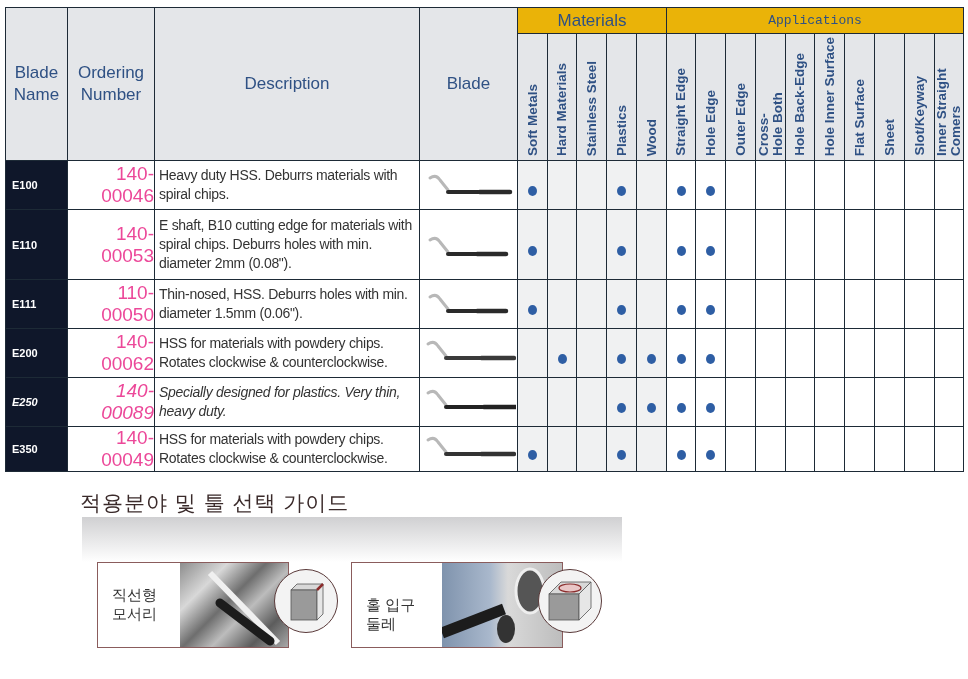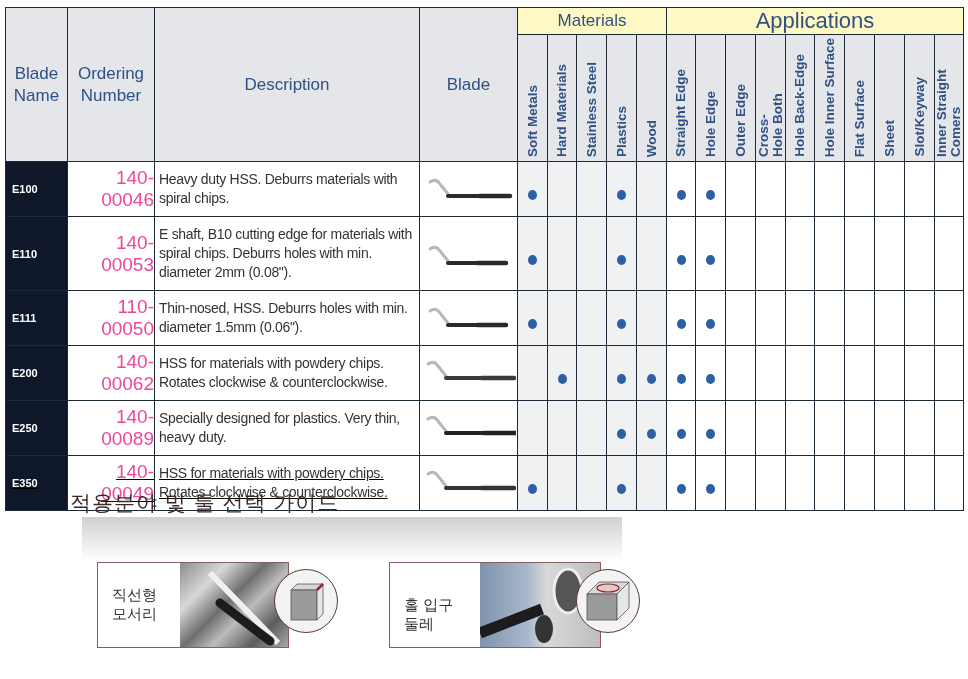--- a/index.html
+++ b/index.html
@@ -1,30 +1,30 @@
 <!DOCTYPE html>
 <html><head>
 <meta charset="utf-8">
 <style>
   html,body{margin:0;padding:0;background:#ffffff;}
   body{width:968px;height:679px;position:relative;overflow:hidden;font-family:"Liberation Sans","DejaVu Sans",sans-serif;}
   table.spec{position:absolute;left:5px;top:7px;border-collapse:collapse;table-layout:fixed;}
   table.spec td, table.spec th{border:1.5px solid #1d2a36;padding:0;box-sizing:border-box;}
   .hdr{background:#e4e6e9;color:#2f5184;font-weight:normal;font-size:17px;line-height:22px;text-align:center;vertical-align:middle;}
-  .grp{background:#fef9c3;color:#2f5184;font-weight:normal;font-size:17px;height:26px;text-align:center;vertical-align:middle;}
+  .grp{background:#eab308;color:#2f5184;font-weight:normal;font-size:17px;height:26px;text-align:center;vertical-align:middle;}
   .vhdr{background:#e4e6e9;height:127px;vertical-align:bottom;position:relative;}
   .vtxt{writing-mode:vertical-rl;transform:rotate(180deg);color:#2f5184;font-size:13.5px;line-height:14px;white-space:nowrap;display:block;margin:0 auto 4px auto;text-align:left;}
   .bname{background:#0f172a;color:#ffffff;font-weight:bold;font-size:11px;text-align:left;padding-left:6px !important;vertical-align:middle;}
   .ordno{color:#ec4899;font-size:19px;text-align:right;vertical-align:middle;}
-  .desc{color:#333;font-size:14px;line-height:19px;padding:8px 4px !important;vertical-align:middle;letter-spacing:-0.3px;}
+  .desc{color:#333;font-size:14px;line-height:19px;padding:2px 4px !important;vertical-align:middle;letter-spacing:-0.3px;}
   .bladecell{vertical-align:middle;text-align:center;}
   .mat{background:#f0f1f2;text-align:center;vertical-align:middle;}
   .app{background:#ffffff;text-align:center;vertical-align:middle;}
   .dot{display:inline-block;width:9px;height:10px;border-radius:50%;background:#2e5ea4;margin-top:16px;}
-  .guide-title{position:absolute;left:70px;top:489px;font-size:21px;color:#3a2a2a;letter-spacing:1px;}
+  .guide-title{position:absolute;left:80px;top:489px;font-size:21px;color:#3a2a2a;letter-spacing:1px;}
   .guide-band{position:absolute;left:82px;top:517px;width:540px;height:45px;background:linear-gradient(#d0d0d2,#ffffff);}
   .card{position:absolute;border:1px solid #8a5c5c;background:#fff;}
   .card-label{position:absolute;left:14px;color:#333;font-size:15px;line-height:19px;}
   .card-photo{position:absolute;top:0;bottom:0;}
   .lens{position:absolute;border-radius:50%;border:1.5px solid #5a3a3a;background:#f3f3f3;overflow:hidden;}
 </style>
 </head>
 <body>
 
 <table class="spec">
@@ -49,21 +49,21 @@
       <col style="width:30px">
       <col style="width:29px">
   </colgroup>
   <thead>
     <tr>
       <th class="hdr" rowspan="2" style="padding:4px 2px;">Blade Name</th>
       <th class="hdr" rowspan="2">Ordering Number</th>
       <th class="hdr" rowspan="2">Description</th>
       <th class="hdr" rowspan="2">Blade</th>
       <th class="grp" colspan="5">Materials</th>
-      <th class="grp" colspan="10" style="font-size:22px;">Applications</th>
+      <th class="grp" colspan="10" style="font-size:13px;font-family:Liberation Mono, monospace;">Applications</th>
     </tr>
     <tr id="subhdr">
         <th class="vhdr">
           <span class="vtxt">Soft Metals</span>
         </th>
         <th class="vhdr">
           <span class="vtxt">Hard Materials</span>
         </th>
         <th class="vhdr">
           <span class="vtxt">Stainless Steel</span>
@@ -200,21 +200,21 @@
         <td class="app"><span class="dot"></span></td>
         <td class="app"></td>
         <td class="app"></td>
         <td class="app"></td>
         <td class="app"></td>
         <td class="app"></td>
         <td class="app"></td>
         <td class="app"></td>
         <td class="app"></td>
       </tr>
-      <tr style="height: 49px;">
+      <tr style="height: 49px; font-style: italic;">
         <td class="bname">E250</td>
         <td class="ordno">140-00089</td>
         <td class="desc">Specially designed for plastics. Very thin, heavy duty.</td>
         <td class="bladecell"><svg width="94" height="34" viewBox="0 0 94 34">
             <path d="M6 10 q6 -4 10 2 l8 10" fill="none" stroke="#b8b8b8" stroke-width="3" stroke-linecap="round"></path>
             <path d="M24 24 L60 24" stroke="#222" stroke-width="4" stroke-linecap="round"></path>
             <path d="M61.8 24 L96 24" stroke="#222" stroke-width="4.5" stroke-linecap="round"></path>
           </svg></td>
         <td class="mat"></td>
         <td class="mat"></td>
@@ -225,21 +225,21 @@
         <td class="app"><span class="dot"></span></td>
         <td class="app"></td>
         <td class="app"></td>
         <td class="app"></td>
         <td class="app"></td>
         <td class="app"></td>
         <td class="app"></td>
         <td class="app"></td>
         <td class="app"></td>
       </tr>
-      <tr style="height: 40px; text-decoration: underline;">
+      <tr style="height: 40px;">
         <td class="bname">E350</td>
         <td class="ordno">140-00049</td>
         <td class="desc">HSS for materials with powdery chips. Rotates clockwise &amp; counterclockwise.</td>
         <td class="bladecell"><svg width="94" height="34" viewBox="0 0 94 34">
             <path d="M6 10 q6 -4 10 2 l8 10" fill="none" stroke="#b8b8b8" stroke-width="3" stroke-linecap="round"></path>
             <path d="M24 24 L57.6 24" stroke="#333" stroke-width="4" stroke-linecap="round"></path>
             <path d="M59.32 24 L92 24" stroke="#333" stroke-width="4.5" stroke-linecap="round"></path>
           </svg></td>
         <td class="mat"><span class="dot"></span></td>
         <td class="mat"></td>
@@ -277,21 +277,21 @@
   <div class="lens" style="left:176px;top:6px;width:62px;height:62px;">
     <svg width="62" height="62">
       <polygon points="16,20 42,20 48,14 22,14" fill="#d8d8d8" stroke="#555" stroke-width="0.8"></polygon>
       <rect x="16" y="20" width="26" height="30" fill="#9a9a9a" stroke="#555" stroke-width="0.8"></rect>
       <polygon points="42,20 48,14 48,44 42,50" fill="#e6e6e6" stroke="#555" stroke-width="0.8"></polygon>
       <line x1="42" y1="20" x2="48" y2="14" stroke="#8b2c2c" stroke-width="2.5"></line>
     </svg>
   </div>
 </div>
 
-<div class="card" style="left:351px;top:562px;width:210px;height:84px;margin-left:38px;">
+<div class="card" style="left:351px;top:562px;width:210px;height:84px;">
   <div class="card-label" style="top:32px;">
     <div>홀 입구</div>
     <div>둘레</div>
   </div>
   <div class="card-photo" style="left:90px;width:120px;background:linear-gradient(90deg,#7f93ad 0%,#a9b8cc 40%,#d9d9d9 55%,#bdbdbd 100%);">
     <svg width="120" height="84">
       <ellipse cx="88" cy="28" rx="14" ry="22" fill="#555" stroke="#eee" stroke-width="3"></ellipse>
       <ellipse cx="64" cy="66" rx="9" ry="14" fill="#333"></ellipse>
       <line x1="0" y1="70" x2="62" y2="46" stroke="#1c1c1c" stroke-width="11"></line>
     </svg>

